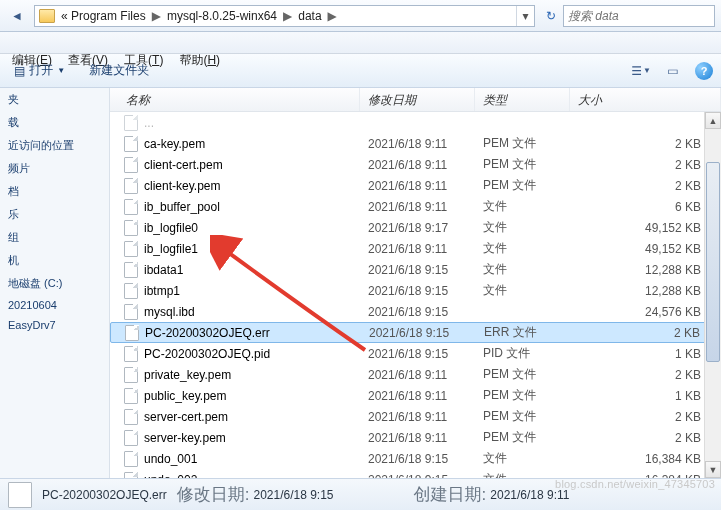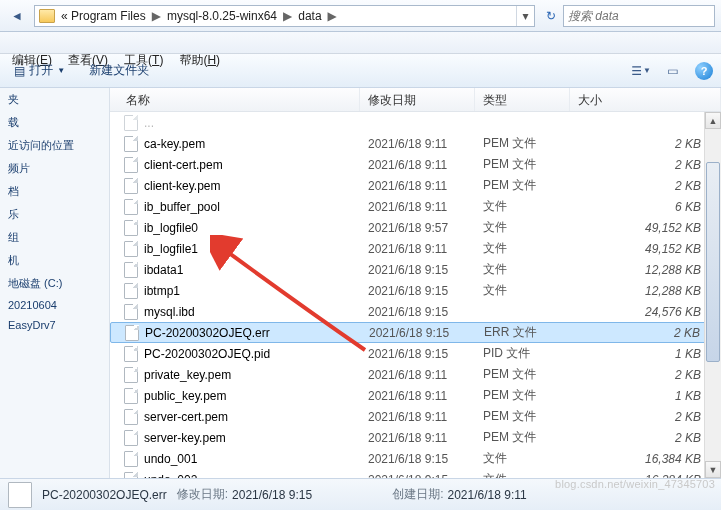--- a/index.html
+++ b/index.html
@@ -26,45 +26,45 @@
   .tool-spacer { flex:1; }
   .tool-ic { width:20px; height:20px; display:flex; align-items:center; justify-content:center; color:#3a5a88; }
   .help-ic { width:18px; height:18px; border-radius:50%; background: radial-gradient(circle at 30% 30%, #8fd0ff, #1a7fd6); color:#fff; display:flex; align-items:center; justify-content:center; font-weight:bold; font-size:11px; }
   
   .body-area { display:flex; height:390px; }
   .sidebar { width:110px; background:#f3f7fb; border-right:1px solid #d9e1ea; overflow:hidden; }
   .fav-item { display:flex; flex-direction:column; align-items:center; padding:1px 2px; color:#1a3e6e; font-size:11px; text-align:center; }
   .fav-item.text-only { align-items:flex-start; padding-left:8px; padding-top:4px; padding-bottom:4px;}
   
   .listview { flex:1; overflow:hidden; position:relative; }
-  .headers { display:flex; height:24px; background: linear-gradient(#fdfdfe,#f0f3f7); border-bottom:1px solid #e0e5eb; }
+  .headers { display:flex; height:24px; background: linear-gradient(#fdfdfe,#f0f3f7); border-bottom:1px solid #e0e5eb;font-style:italic; }
   .hcol { padding:4px 8px; color:#333; border-right:1px solid #e8ecf1; }
   .hcol.name { width:250px; padding-left:16px; }
   .hcol.date { width:115px; }
   .hcol.type { width:95px; }
   .hcol.size { flex:1; padding-right:20px; }
   
   .rows { }
   .row { display:flex; height:21px; align-items:center; }
   .row.selected { background:#cde8ff; border:1px solid #7fb7e9; border-radius:2px; height:21px; }
   .row .cell { padding:0 8px; overflow:hidden; white-space:nowrap; }
   .cell.name { width:250px; display:flex; align-items:center; gap:6px; padding-left:14px; }
   .cell.date { width:115px; color:#555; }
   .cell.type { width:95px; color:#555; }
-  .cell.size { flex:1; text-align:right; padding-right:20px; color:#555;font-style:italic; }
+  .cell.size { flex:1; text-align:right; padding-right:20px; color:#555; }
   .file-ic { width:14px; height:16px; background:#fff; border:1px solid #b0b8c0; border-radius:1px; position:relative; flex-shrink:0; }
   .file-ic::after { content:''; position:absolute; top:-1px; right:-1px; width:5px; height:5px; background: linear-gradient(135deg,#fff 50%, #d0d6dc 50%); }
   
   .scrollbar-v { position:absolute; right:0; top:24px; bottom:0; width:17px; background:#f0f0f0; border-left:1px solid #dcdcdc; }
   .scroll-btn { height:17px; background: linear-gradient(#f8f8f8,#e6e6e6); border:1px solid #c9c9c9; display:flex; align-items:center; justify-content:center; color:#555; font-size:9px;}
   .scroll-thumb { position:absolute; top:50px; height:200px; left:1px; right:1px; background: linear-gradient(#e9eef4,#c6d5e8); border:1px solid #9bb0c9; border-radius:2px; }
   
   .statusbar { position:absolute; bottom:0; left:0; right:0; height:32px; background: linear-gradient(#f4f8fc,#e6eef7); border-top:1px solid #c9d6e6; display:flex; align-items:center; padding:0 8px; gap:10px; }
   .status-ic { width:24px; height:26px; background:#fff; border:1px solid #b0b8c0; border-radius:1px; }
-  .status-label { color:#6a7785; font-size:12px; }
+  .status-label { color:#6a7785; font-size:17px; }
   .status-val { color:#2a3644; font-size:12px; }
   .status-pair { display:flex; align-items:center; gap:4px; }
   
   .watermark { position:absolute; right:6px; bottom:20px; color:#c9c9c9; font-size:11px; letter-spacing:0.2px; pointer-events:none;padding-left:12px; }
   
   .arrow-overlay { position:absolute; pointer-events:none; z-index:50; }
 </style>
 </head>
 <body>
 
@@ -178,21 +178,21 @@
           </div>
           <div class="cell date">2021/6/18 9:11</div>
           <div class="cell type">文件</div>
           <div class="cell size">6 KB</div>
         </div>
         <div class="row">
           <div class="cell name">
             <div class="file-ic"></div>
             <span>ib_logfile0</span>
           </div>
-          <div class="cell date">2021/6/18 9:57</div>
+          <div class="cell date">2021/6/18 9:17</div>
           <div class="cell type">文件</div>
           <div class="cell size">49,152 KB</div>
         </div>
         <div class="row">
           <div class="cell name">
             <div class="file-ic"></div>
             <span>ib_logfile1</span>
           </div>
           <div class="cell date">2021/6/18 9:11</div>
           <div class="cell type">文件</div>

